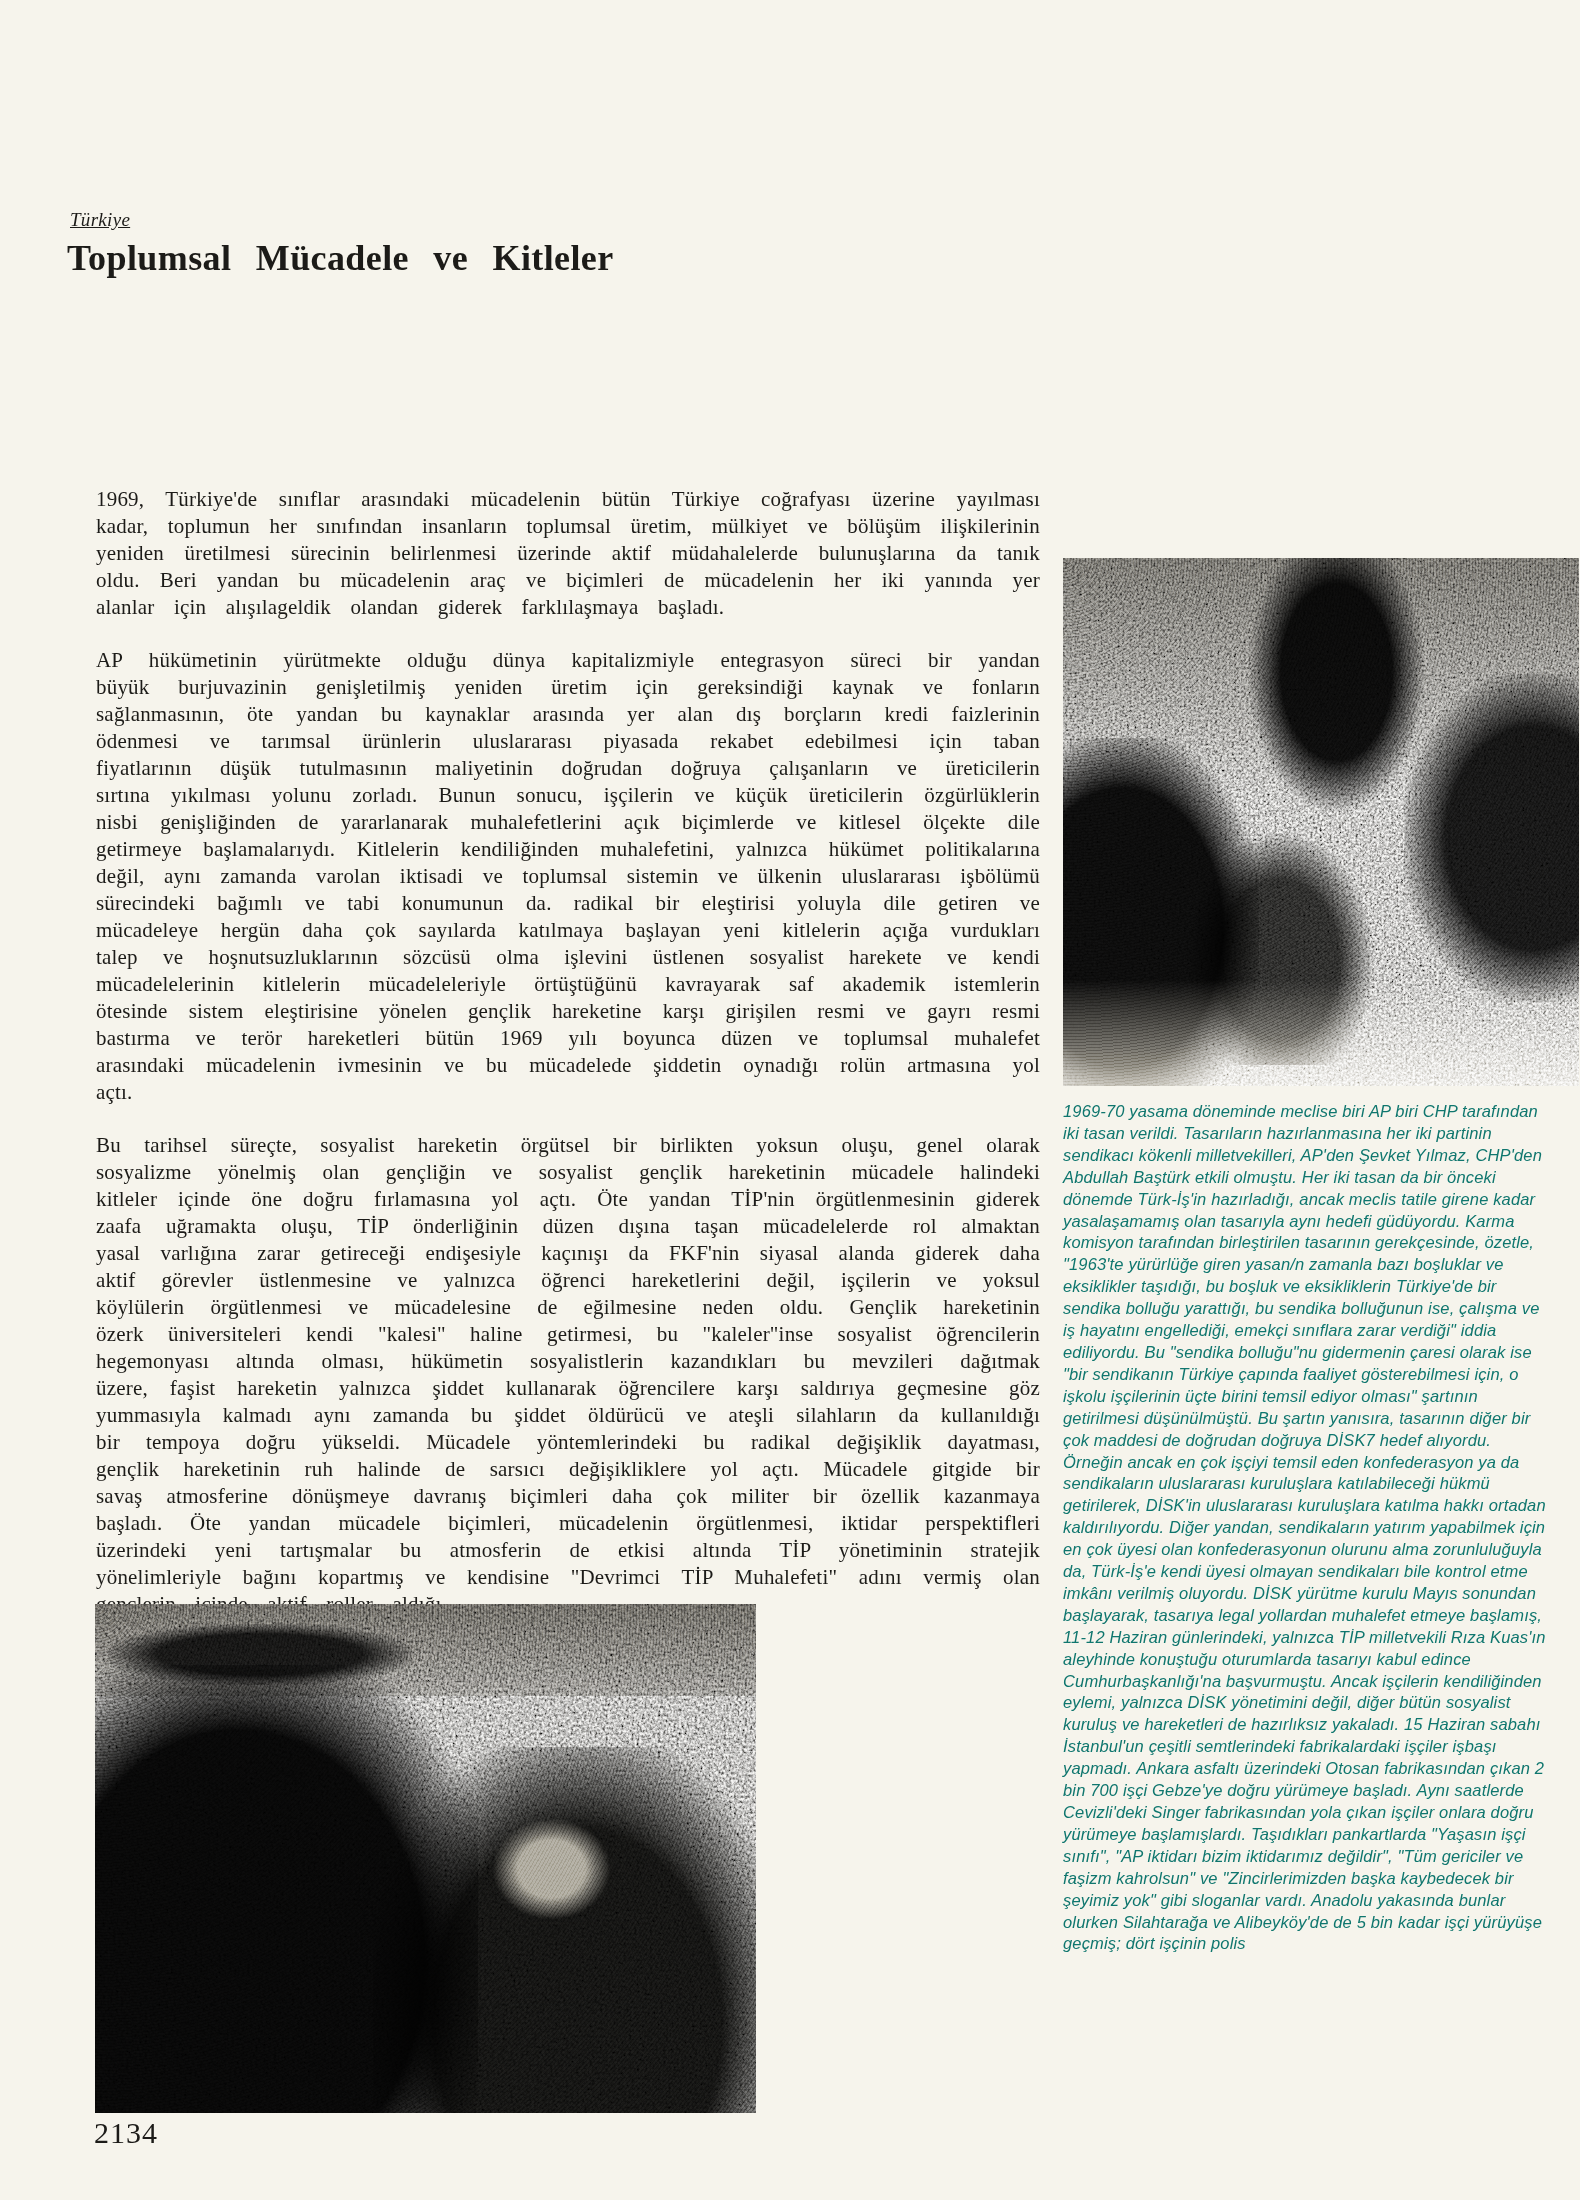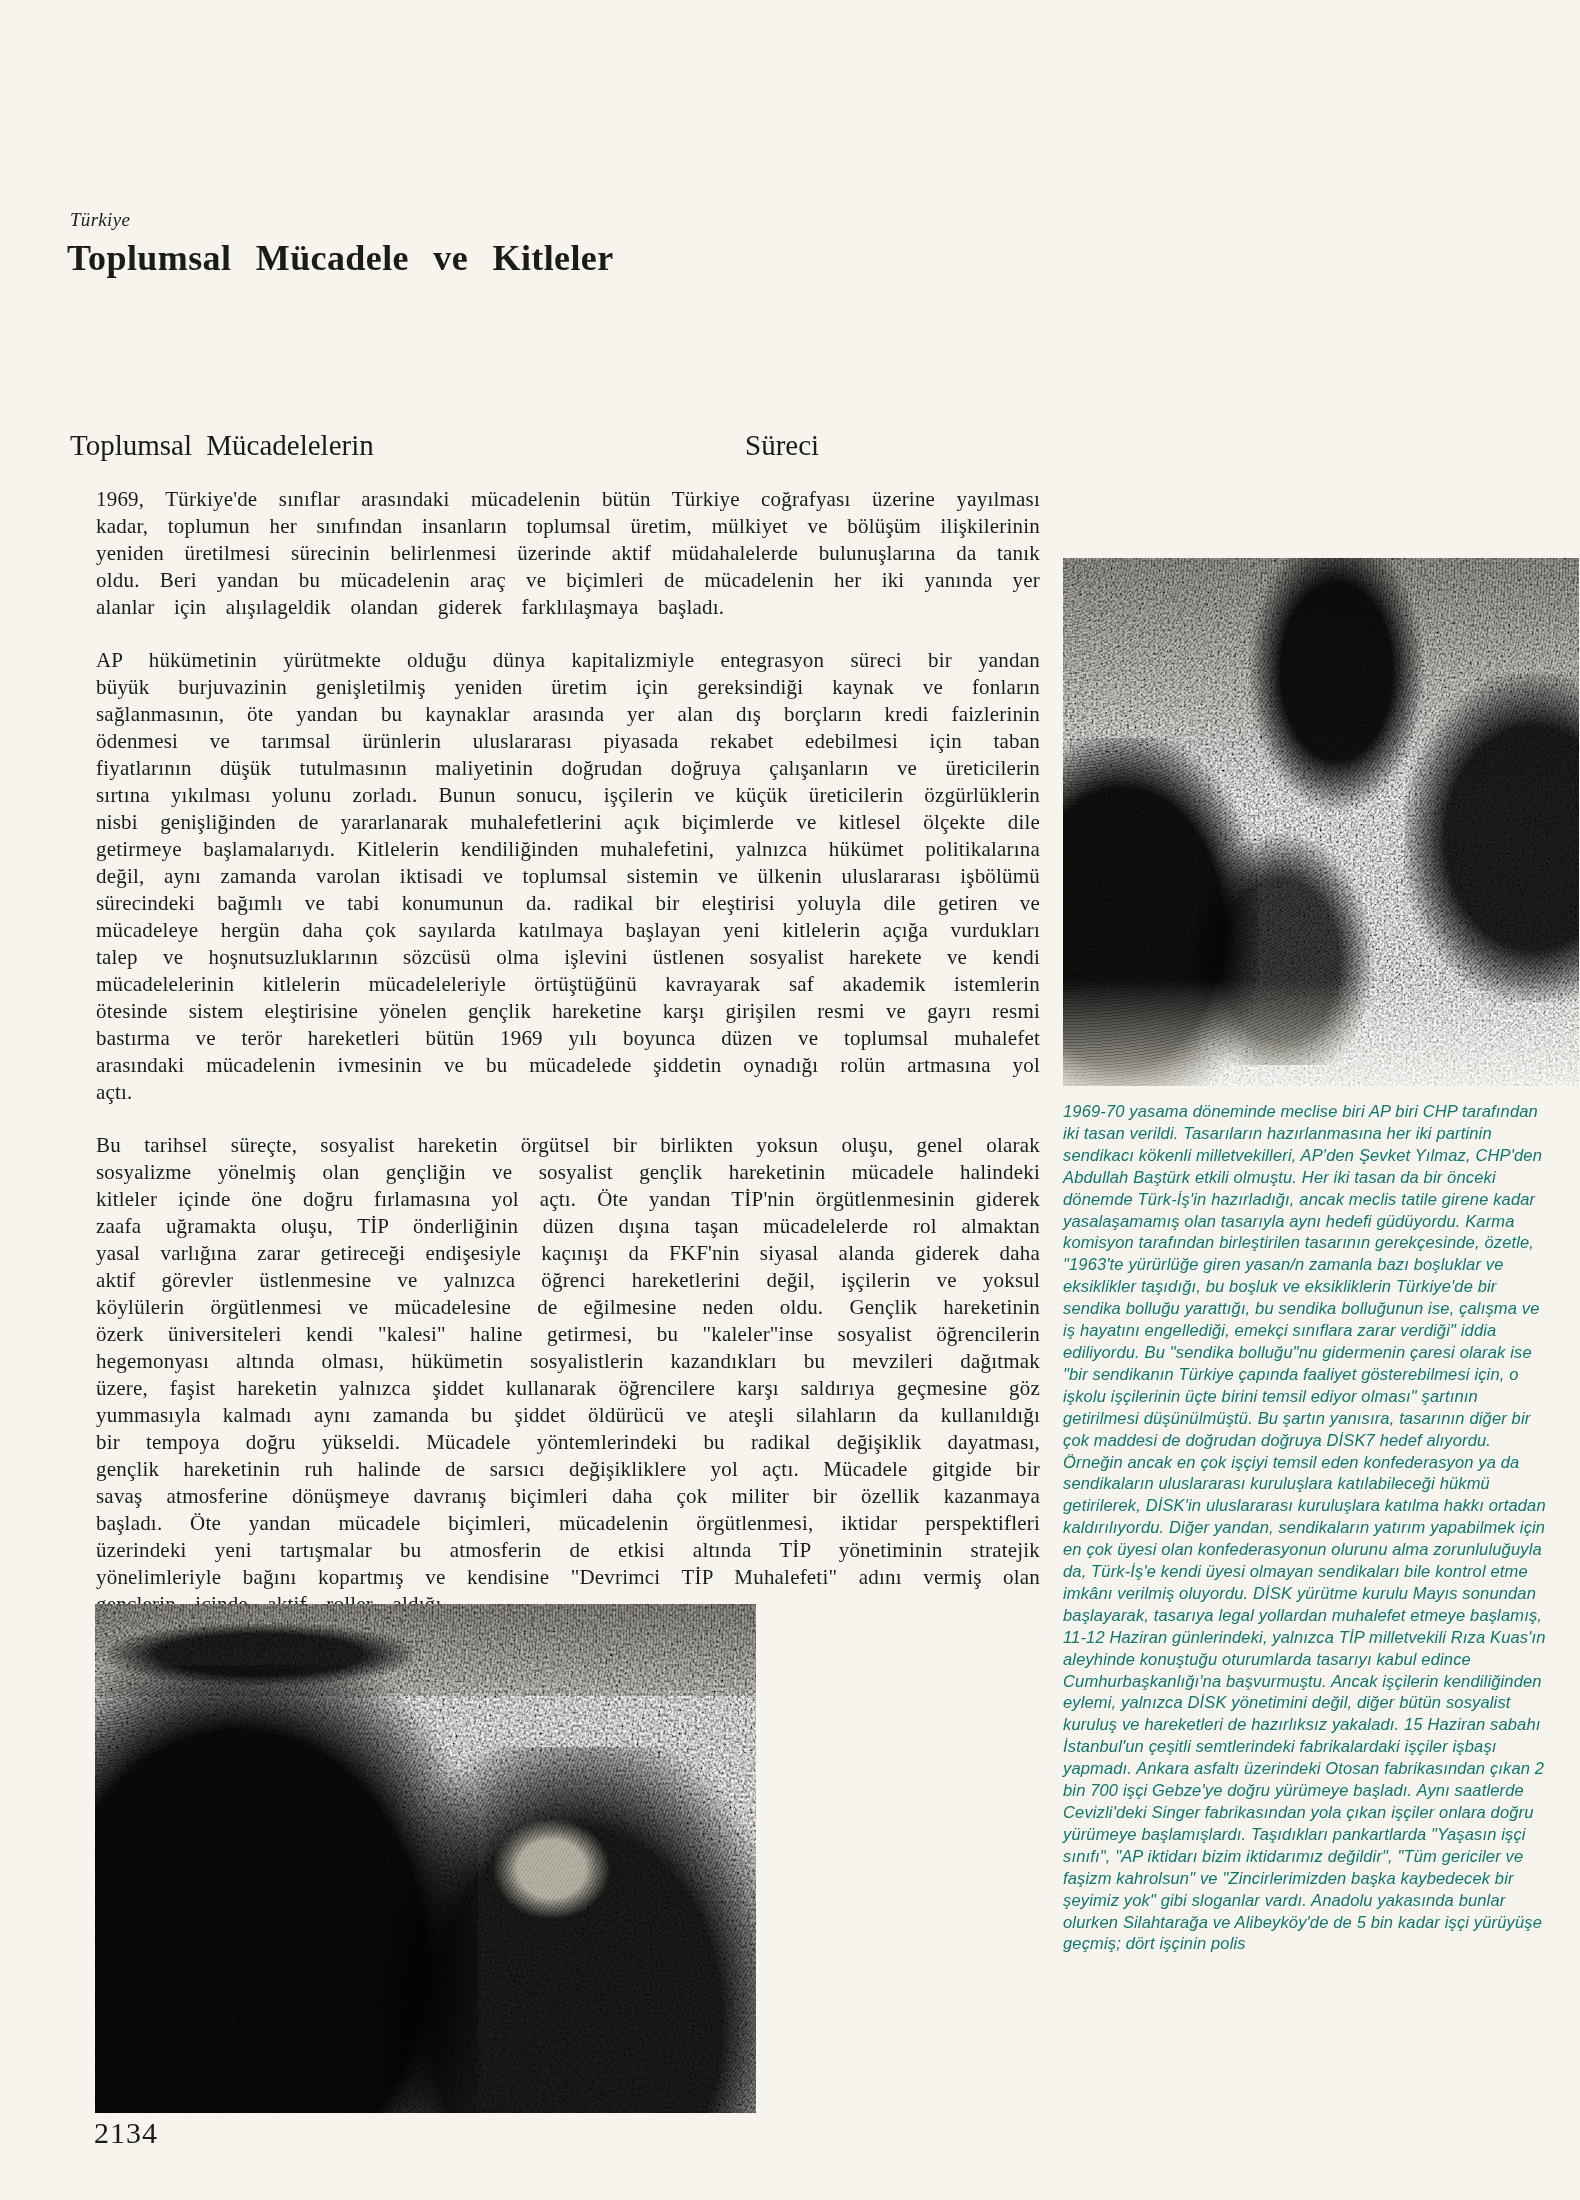--- a/index.html
+++ b/index.html
@@ -4,21 +4,21 @@
 <style>
   html,body { margin:0; padding:0; background:#f5f3ea; }
   .page {
     position:relative; width:1580px; height:2200px;
     background:#f6f4ec; color:#1c1b18;
     font-family:"Liberation Serif", serif;
     overflow:hidden;
   }
   .kicker {
     position:absolute; left:70px; top:209px;
-    font-style:italic; font-size:19px; letter-spacing:0.3px;
+    font-style:italic; font-size:19px; letter-spacing:0.3px;text-decoration:underline;
   }
   .title {
     position:absolute; left:67px; top:237px; margin:0;
     font-size:36px; font-weight:700; letter-spacing:0.4px; word-spacing:15px;
   }
   .subtitle {
     position:absolute; left:70px; top:429px; width:900px;
     font-size:29px; font-weight:500; word-spacing:7px;
   }
   .subtitle .right { position:absolute; left:675px; top:0; }
@@ -52,24 +52,20 @@
 </style>
 </head>
 <body>
 
 <div class="page">
 
   <div class="kicker">Türkiye</div>
 
   <h1 class="title">Toplumsal Mücadele ve Kitleler</h1>
 
-  <div class="subtitle">
-    <span>Toplumsal Mücadelelerin</span>
-    <span class="right">Süreci</span>
-  </div>
 
   <div class="body-col">
     <p>1969, Türkiye'de sınıflar arasındaki mücadelenin bütün Türkiye coğrafyası üzerine yayılması kadar, toplumun her sınıfından insanların toplumsal üretim, mülkiyet ve bölüşüm ilişkilerinin yeniden üretilmesi sürecinin belirlenmesi üzerinde aktif müdahalelerde bulunuşlarına da tanık oldu. Beri yandan bu mücadelenin araç ve biçimleri de mücadelenin her iki yanında yer alanlar için alışılageldik olandan giderek farklılaşmaya başladı.</p>
     <p>AP hükümetinin yürütmekte olduğu dünya kapitalizmiyle entegrasyon süreci bir yandan büyük burjuvazinin genişletilmiş yeniden üretim için gereksindiği kaynak ve fonların sağlanmasının, öte yandan bu kaynaklar arasında yer alan dış borçların kredi faizlerinin ödenmesi ve tarımsal ürünlerin uluslararası piyasada rekabet edebilmesi için taban fiyatlarının düşük tutulmasının maliyetinin doğrudan doğruya çalışanların ve üreticilerin sırtına yıkılması yolunu zorladı. Bunun sonucu, işçilerin ve küçük üreticilerin özgürlüklerin nisbi genişliğinden de yararlanarak muhalefetlerini açık biçimlerde ve kitlesel ölçekte dile getirmeye başlamalarıydı. Kitlelerin kendiliğinden muhalefetini, yalnızca hükümet politikalarına değil, aynı zamanda varolan iktisadi ve toplumsal sistemin ve ülkenin uluslararası işbölümü sürecindeki bağımlı ve tabi konumunun da. radikal bir eleştirisi yoluyla dile getiren ve mücadeleye hergün daha çok sayılarda katılmaya başlayan yeni kitlelerin açığa vurdukları talep ve hoşnutsuzluklarının sözcüsü olma işlevini üstlenen sosyalist harekete ve kendi mücadelelerinin kitlelerin mücadeleleriyle örtüştüğünü kavrayarak saf akademik istemlerin ötesinde sistem eleştirisine yönelen gençlik hareketine karşı girişilen resmi ve gayrı resmi bastırma ve terör hareketleri bütün 1969 yılı boyunca düzen ve toplumsal muhalefet arasındaki mücadelenin ivmesinin ve bu mücadelede şiddetin oynadığı rolün artmasına yol açtı.</p>
     <p>Bu tarihsel süreçte, sosyalist hareketin örgütsel bir birlikten yoksun oluşu, genel olarak sosyalizme yönelmiş olan gençliğin ve sosyalist gençlik hareketinin mücadele halindeki kitleler içinde öne doğru fırlamasına yol açtı. Öte yandan TİP'nin örgütlenmesinin giderek zaafa uğramakta oluşu, TİP önderliğinin düzen dışına taşan mücadelelerde rol almaktan yasal varlığına zarar getireceği endişesiyle kaçınışı da FKF'nin siyasal alanda giderek daha aktif görevler üstlenmesine ve yalnızca öğrenci hareketlerini değil, işçilerin ve yoksul köylülerin örgütlenmesi ve mücadelesine de eğilmesine neden oldu. Gençlik hareketinin özerk üniversiteleri kendi "kalesi" haline getirmesi, bu "kaleler"inse sosyalist öğrencilerin hegemonyası altında olması, hükümetin sosyalistlerin kazandıkları bu mevzileri dağıtmak üzere, faşist hareketin yalnızca şiddet kullanarak öğrencilere karşı saldırıya geçmesine göz yummasıyla kalmadı aynı zamanda bu şiddet öldürücü ve ateşli silahların da kullanıldığı bir tempoya doğru yükseldi. Mücadele yöntemlerindeki bu radikal değişiklik dayatması, gençlik hareketinin ruh halinde de sarsıcı değişikliklere yol açtı. Mücadele gitgide bir savaş atmosferine dönüşmeye davranış biçimleri daha çok militer bir özellik kazanmaya başladı. Öte yandan mücadele biçimleri, mücadelenin örgütlenmesi, iktidar perspektifleri üzerindeki yeni tartışmalar bu atmosferin de etkisi altında TİP yönetiminin stratejik yönelimleriyle bağını kopartmış ve kendisine "Devrimci TİP Muhalefeti" adını vermiş olan gençlerin içinde aktif roller aldığı</p>
   </div>
 
   <div class="photo photo-top" role="img" aria-label="Halftone press photograph: police and crowd during 1969 street clashes">
     <svg class="grain" aria-hidden="true">
       <filter id="grainA" x="0" y="0" width="100%" height="100%">

